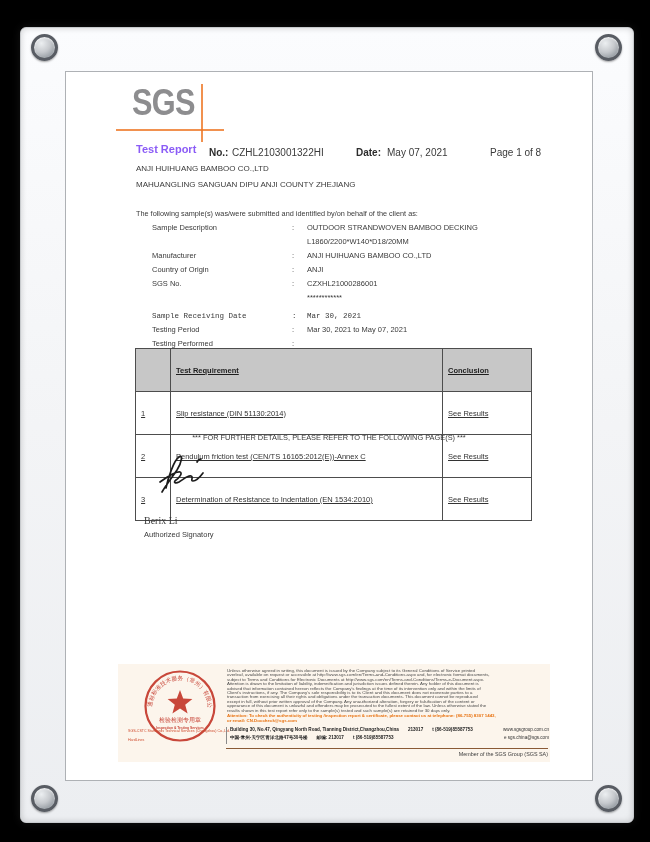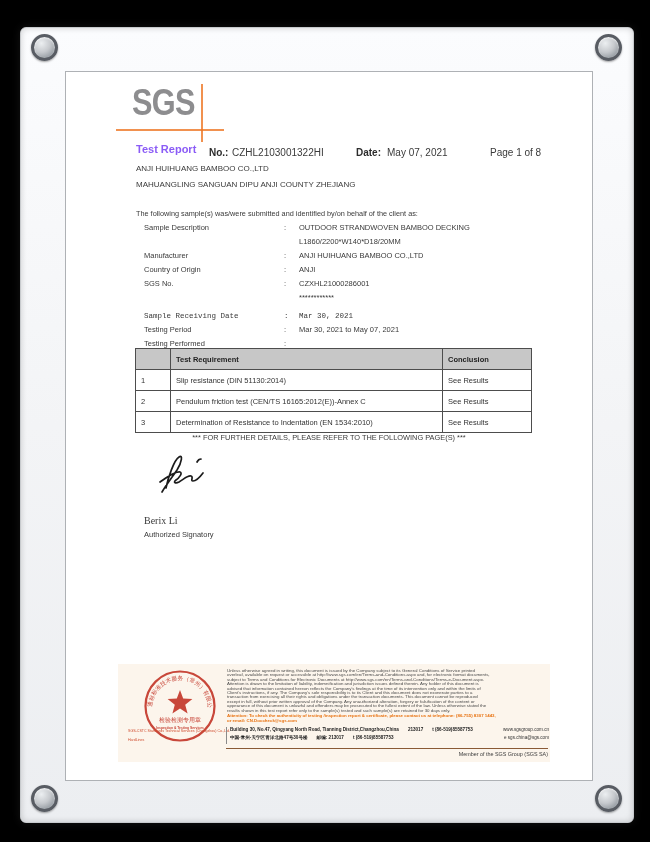--- a/index.html
+++ b/index.html
@@ -22,29 +22,29 @@
   .logo-vline{position:absolute;left:135px;top:12px;width:2px;height:58px;background:rgba(238,118,35,.8);}
   
   .t-title{position:absolute;left:70px;top:71px;font-size:11px;font-weight:bold;color:#8b5cf6;}
   .t-sm{position:absolute;top:75px;font-size:10px;color:#3a3a3a;text-align:center;}
   .t-b{font-weight:bold;color:#2d2d2d;}
   .client{position:absolute;left:70px;font-size:8px;color:#3a3a3a;}
   .intro{position:absolute;left:70px;top:137px;font-size:7.3px;color:#3a3a3a;}
   
   .fields{position:absolute;left:78px;top:149px;width:446px;font-size:7.5px;}
   .frow{display:flex;align-items:flex-start;}
-  .flabel{flex:0 0 140px;line-height:14px;}
+  .flabel{flex:0 0 140px;line-height:14px;margin-left:8px;}
   .fcolon{flex:0 0 15px;line-height:14px;}
   .fvals{flex:1;}
   .fvals div{line-height:14px;}
   .frow.gap{margin-top:4px;font-family:Liberation Mono, monospace;}
   
   .rtable{position:absolute;left:69px;top:276px;width:397px;border-collapse:collapse;
           font-size:7.5px;color:#333;}
-  .rtable th,.rtable td{border:1px solid #4d4d4d;padding:5px 5px;text-align:left;height:10px;}
+  .rtable th,.rtable td{border:1px solid #4d4d4d;padding:16px 5px;text-align:left;height:10px;text-decoration:underline;}
   .rtable th{background:#c7c7c7;font-weight:bold;color:#1e1e1e;}
   .col-n{width:24px;} .col-c{width:78px;}
   .further{position:absolute;left:0;top:361px;width:100%;text-align:center;font-size:7.4px;color:#3a3a3a;}
   .sig-svg{position:absolute;left:86px;top:378px;}
   .sig-name{position:absolute;left:78px;top:443px;font-size:10px;font-family:Liberation Serif, serif;}
   .sig-title{position:absolute;left:78px;top:458px;font-size:7.5px;}
   
   .footer-tint{position:absolute;left:52px;top:592px;width:432px;height:98px;background:#fcf5ec;}
   .stamp-svg{position:absolute;left:76px;top:596px;opacity:.92;}
   .company-red{position:absolute;left:62px;font-size:3.6px;color:#cf4a2c;white-space:nowrap;}

